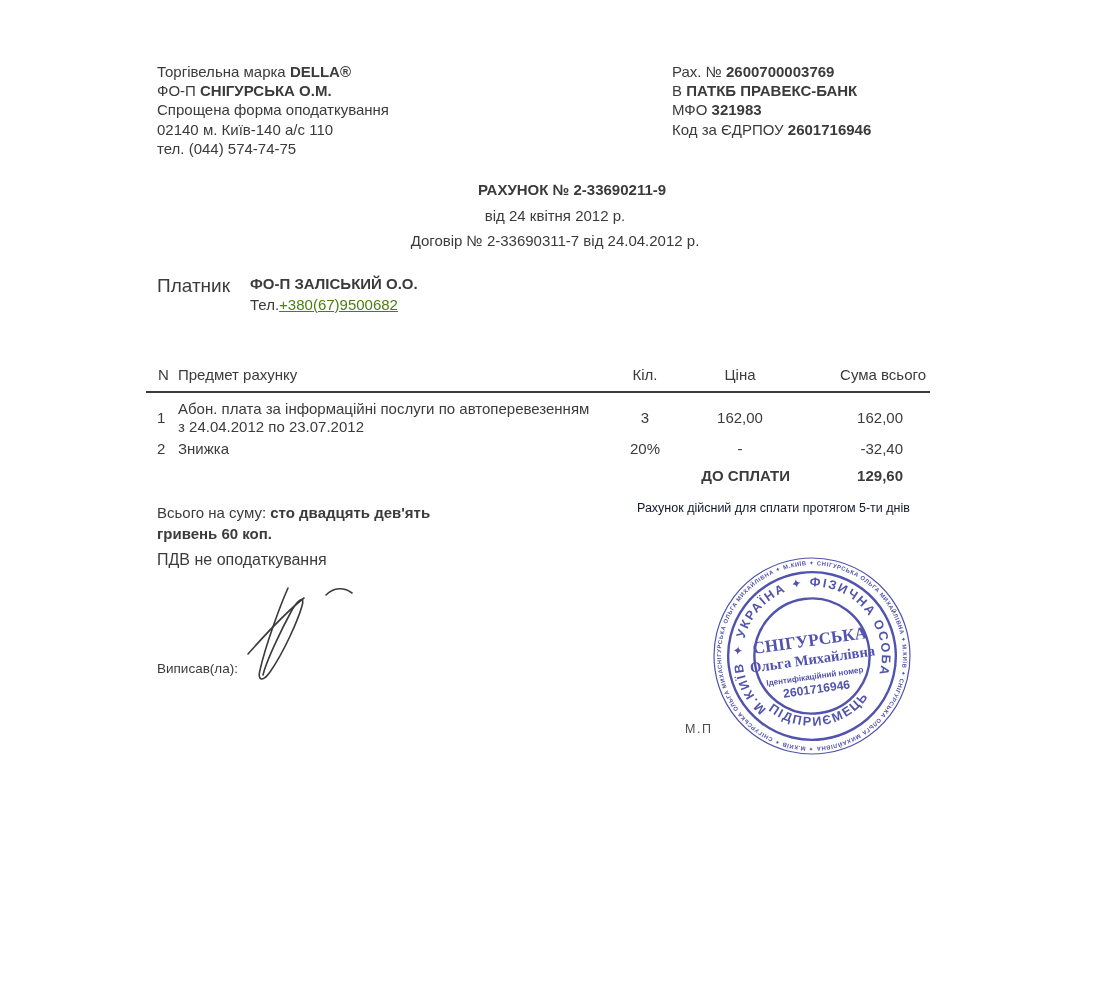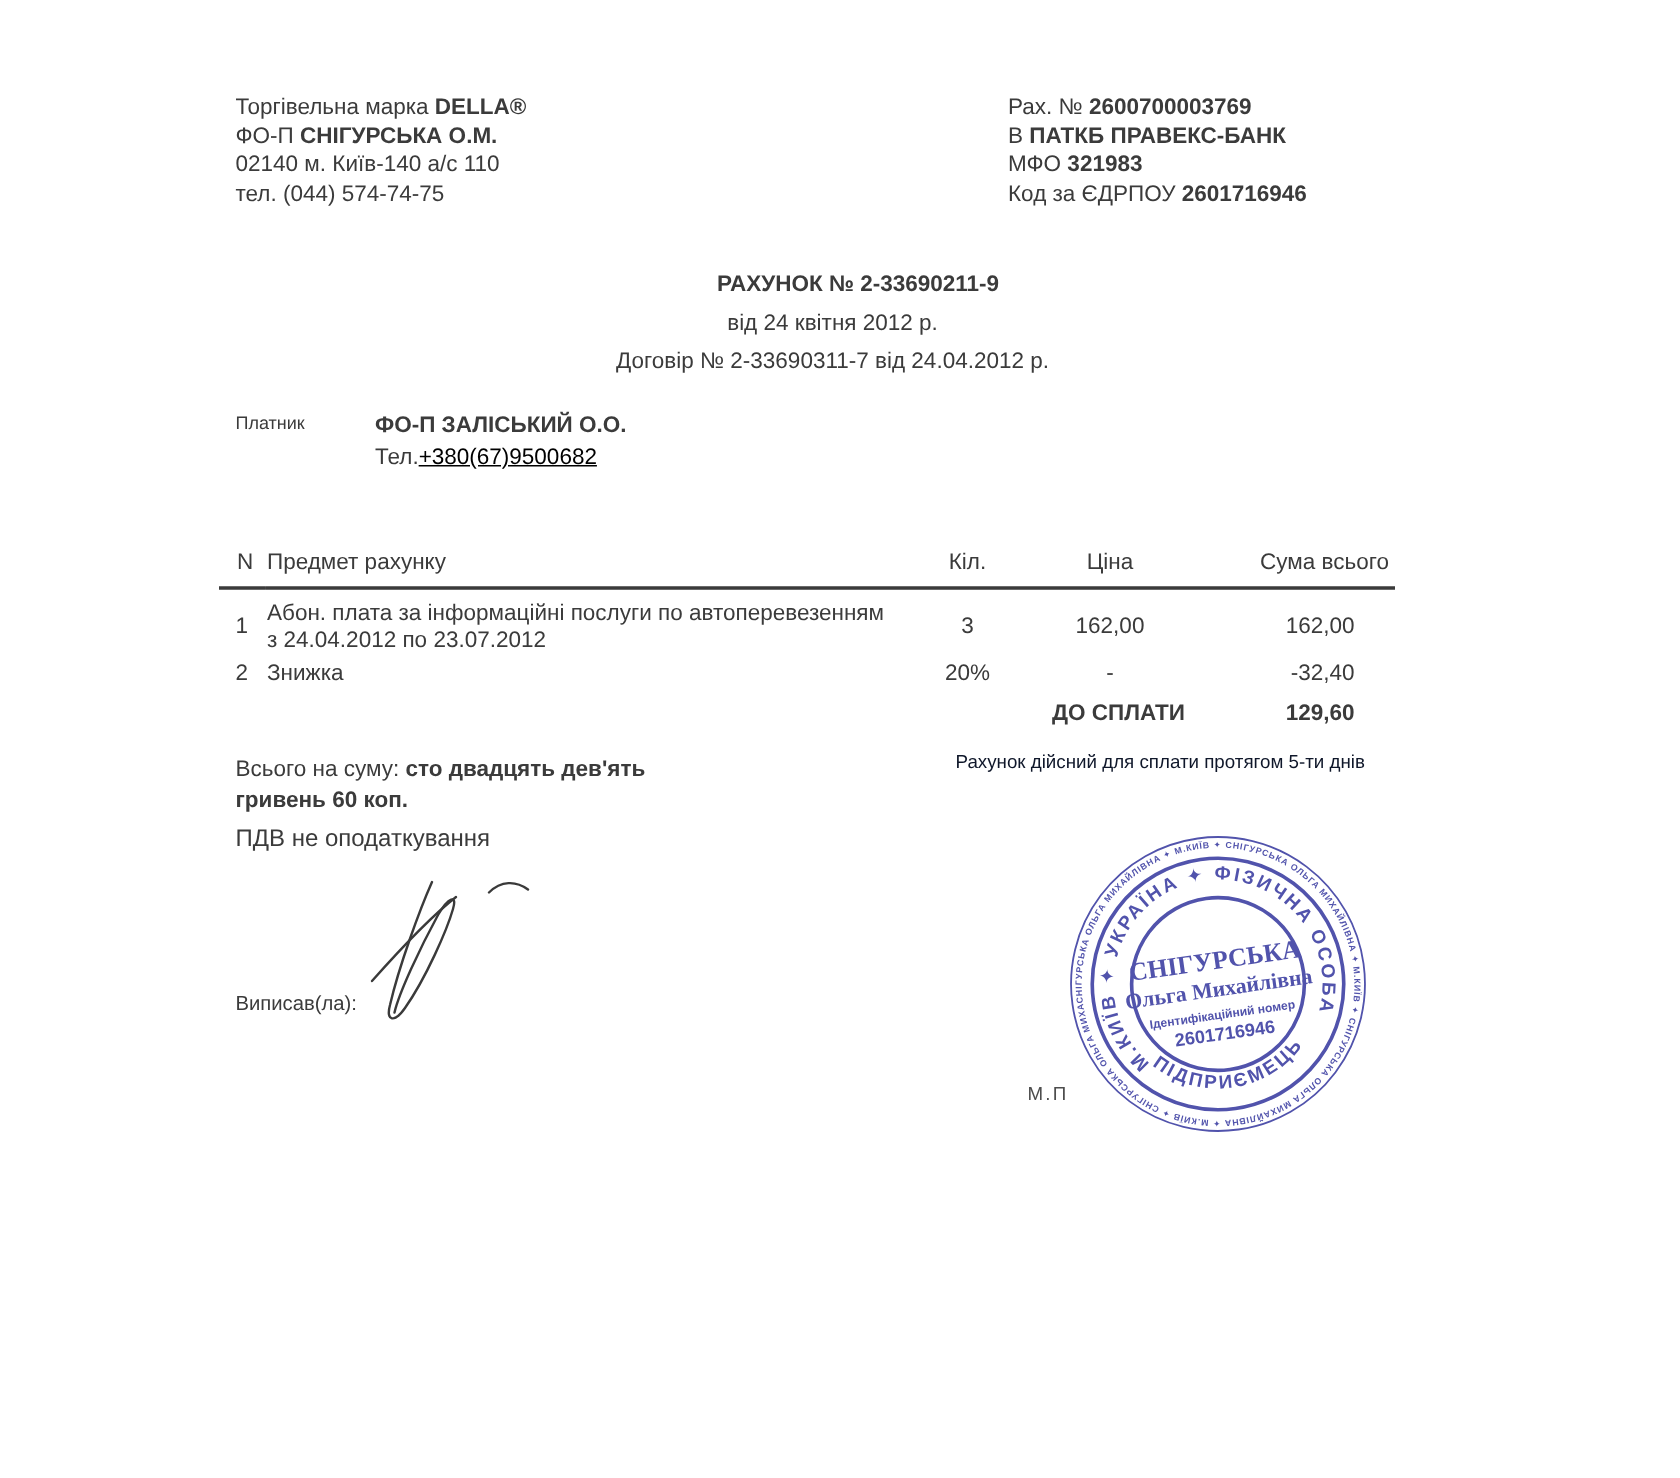--- a/index.html
+++ b/index.html
@@ -13,24 +13,24 @@
   
   .info-block{font-size:15px;line-height:19.2px;white-space:nowrap;}
   #seller{left:157px;top:62px;}
   #bank{left:672px;top:62px;}
   
   .title-line{left:0;width:1110px;text-align:center;font-size:15px;white-space:nowrap;}
   #title-invoice{top:181px;font-weight:bold;padding-left:17px;}
   #title-date{top:207px;}
   #title-contract{top:232px;}
   
-  #payer-label{left:157px;top:275px;font-size:12px;}
+  #payer-label{left:157px;top:275px;font-size:19px;}
   #payer-name{left:250px;top:275px;font-size:15px;font-weight:bold;text-align:center;}
   #payer-phone{left:250px;top:296px;font-size:15px;}
-  #payer-phone a{color:#000000;}
+  #payer-phone a{color:#4d7c0f;}
   
   #invoice-table{left:146px;top:366px;width:784px;}
   table{border-collapse:collapse;width:784px;font-size:15px;color:#3b3b3b;table-layout:fixed;}
   th{font-weight:normal;border-bottom:2px solid #3b3b3b;padding:0 0 8px 0;vertical-align:bottom;}
   td{padding:0;vertical-align:middle;}
   .col-n{width:31px;}
   .col-subject{width:423px;}
   .col-qty{width:90px;}
   .col-price{width:100px;}
   .col-total{width:140px;}
@@ -65,20 +65,21 @@
   .stamp-patronymic{font-size:14.5px;font-weight:bold;font-family:"Liberation Serif","DejaVu Serif",serif;}
   .stamp-id-label{font-size:8px;font-weight:bold;}
   .stamp-id-number{font-size:12px;font-weight:bold;}
 </style>
 </head>
 <body>
 
 <div id="seller" class="abs info-block">
   <div><span>Торгівельна марка </span><span class="b">DELLA®</span></div>
   <div><span>ФО-П </span><span class="b">СНІГУРСЬКА О.М.</span></div>
+  <div>Спрощена форма оподаткування</div>
   <div>02140 м. Київ-140 а/с 110</div>
   <div>тел. (044) 574-74-75</div>
 </div>
 
 <div id="bank" class="abs info-block">
   <div><span>Рах. № </span><span class="b">2600700003769</span></div>
   <div><span>В </span><span class="b">ПАТКБ ПРАВЕКС-БАНК</span></div>
   <div><span>МФО </span><span class="b">321983</span></div>
   <div><span>Код за ЄДРПОУ </span><span class="b">2601716946</span></div>
 </div>

